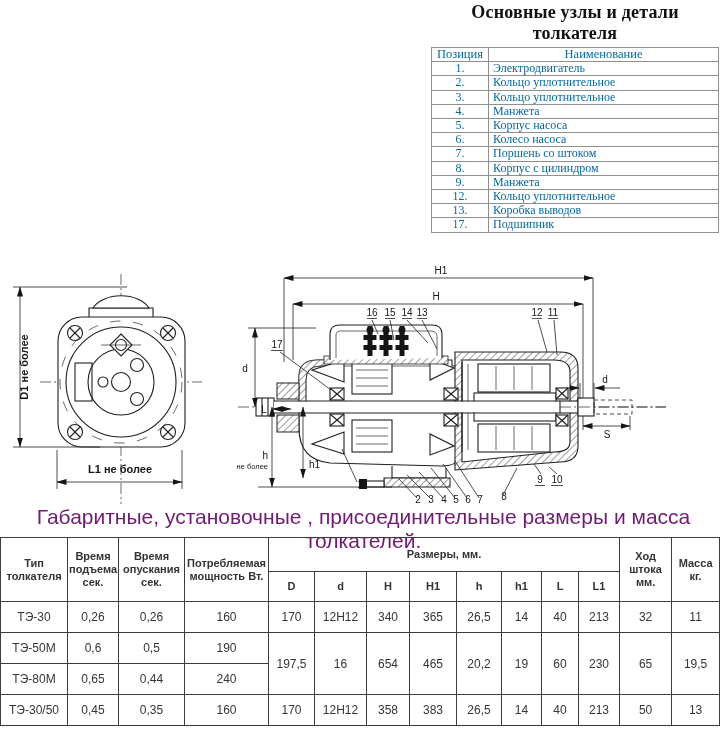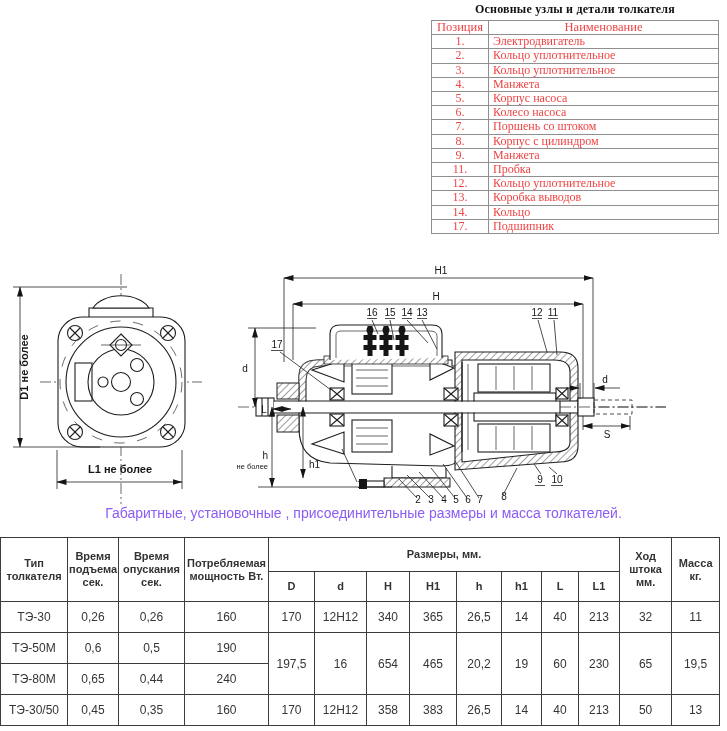--- a/index.html
+++ b/index.html
@@ -1,43 +1,43 @@
 <!DOCTYPE html>
 <html><head>
 <meta charset="utf-8">
 <style>
   html,body{margin:0;padding:0;background:#fff;}
   .page{position:relative;width:727px;height:731px;background:#fff;overflow:hidden;
         font-family:"Liberation Sans",sans-serif;color:#1c1c1c;}
 
   
   .parts{position:absolute;left:431px;top:2px;width:288px;}
-  .parts-title{font-family:"Liberation Serif",serif;font-weight:bold;font-size:12px;
+  .parts-title{font-family:"Liberation Serif",serif;font-weight:bold;font-size:18px;
                text-align:center;margin-bottom:3px;letter-spacing:.2px;color:#111;}
   .parts-table{width:100%;border-collapse:collapse;font-family:"Liberation Serif",serif;
-               font-size:12px;color:#ef4444;border:1.5px solid #5a5a5a;}
+               font-size:12px;color:#0369a1;border:1.5px solid #5a5a5a;}
   .parts-table th,.parts-table td{border:1px solid #8f8f8f;padding:0 4px;height:13.2px;
                line-height:13.2px;white-space:nowrap;font-weight:normal;overflow:hidden;}
   .parts-table th{text-align:center;font-size:12.5px;}
   .parts-table td.pos{text-align:center;}
 
   
   .drawing{position:absolute;left:0;top:262px;width:727px;height:248px;}
   .drawing text{font-family:"Liberation Sans",sans-serif;font-size:10px;fill:#151515;}
   .drawing text.dimbig{font-size:11px;font-weight:bold;}
   .drawing text.tiny{font-size:7.5px;}
   .ln{stroke:#1f1f1f;stroke-width:1.1;fill:none;}
   .thin{stroke:#2a2a2a;stroke-width:.7;fill:none;}
   .cl{stroke:#2a2a2a;stroke-width:.7;fill:none;stroke-dasharray:11 3 2 3;}
   .dim{stroke:#222;stroke-width:.8;fill:none;}
   .whitefill{fill:#fff;}
 
   
   .caption{position:absolute;top:505px;left:0;width:727px;text-align:center;
-           font-size:14px;color:#8b5cf6;}
+           font-size:21px;color:#701a75;}
 
   
   .spec{position:absolute;left:0;top:537px;border-radius:18px;}
   .spec-table{border-collapse:collapse;table-layout:fixed;width:719px;font-size:12px;color:#353535;}
   .spec-table th,.spec-table td{border:1px solid #3c3c3c;text-align:center;vertical-align:middle;
            padding:0 1px;overflow:hidden;}
   .spec-table th{font-size:11px;font-weight:bold;line-height:1.18;color:#333;}
   .spec-table thead tr.r1{height:34px;}
   .spec-table thead tr.r2{height:30px;}
   .spec-table tbody tr{height:31px;}
@@ -91,34 +91,26 @@
           </tr>
         <tr>
             <td class="pos">8.</td>
             <td>Корпус с цилиндром</td>
           </tr>
         <tr>
             <td class="pos">9.</td>
             <td>Манжета</td>
           </tr>
         <tr>
-            <td class="pos">11.</td>
-            <td>Пробка</td>
-          </tr>
-        <tr>
             <td class="pos">12.</td>
             <td>Кольцо уплотнительное</td>
           </tr>
         <tr>
             <td class="pos">13.</td>
             <td>Коробка выводов</td>
-          </tr>
-        <tr>
-            <td class="pos">14.</td>
-            <td>Кольцо</td>
           </tr>
         <tr>
             <td class="pos">17.</td>
             <td>Подшипник</td>
           </tr>
       </tbody>
     </table>
   </div>
 
   <svg class="drawing" viewBox="0 0 727 248">

